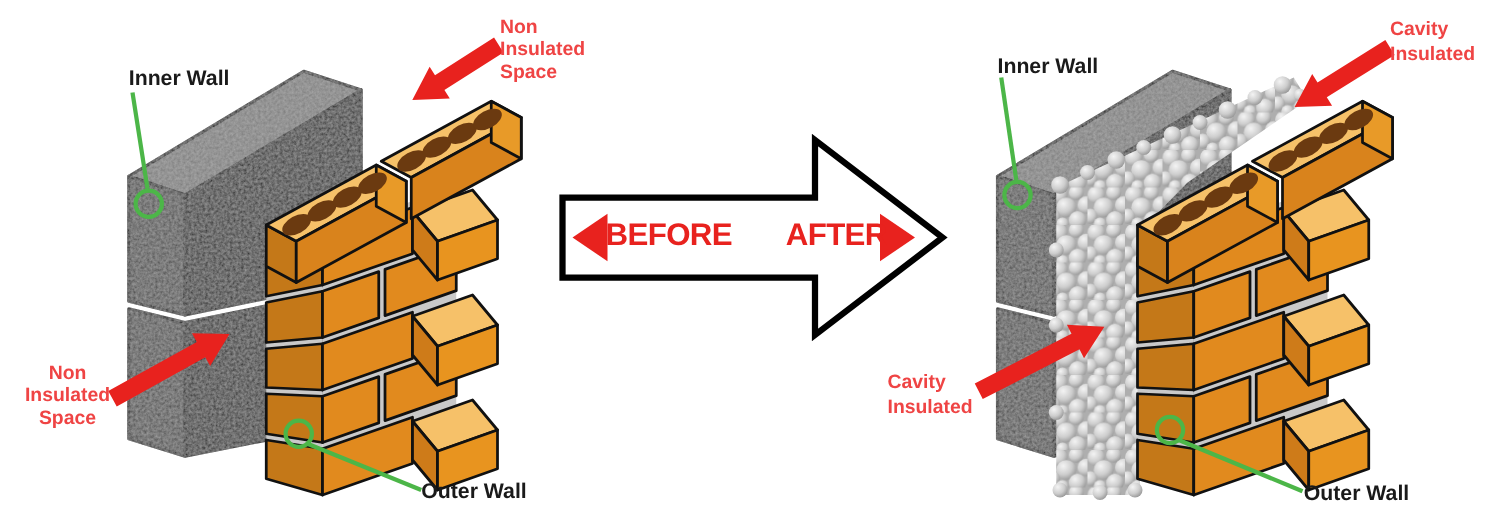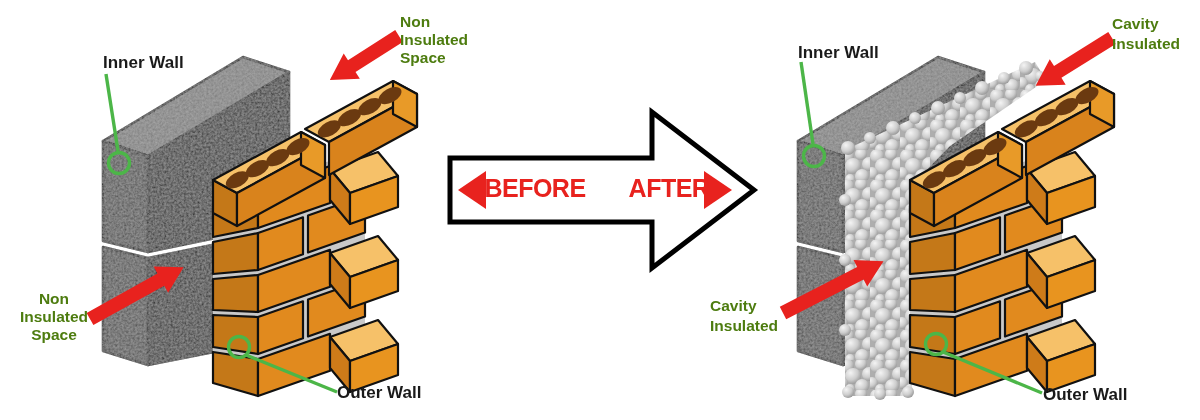--- a/index.html
+++ b/index.html
@@ -1,20 +1,20 @@
 <!DOCTYPE html>
 <html><head>
 <meta charset="utf-8">
 <style>
   html,body{margin:0;padding:0;background:#fff;}
   #stage{position:relative;width:1200px;height:420px;background:#ffffff;overflow:hidden;
          font-family:"Liberation Sans",sans-serif;}
   #art{position:absolute;left:0;top:0;}
   .lbl{position:absolute;font-weight:bold;color:#1a1a1a;font-size:17px;white-space:nowrap;}
-  .callout{position:absolute;font-weight:bold;color:#4d7c0f;font-size:15.5px;line-height:18px;white-space:nowrap;}
+  .callout{position:absolute;font-weight:bold;color:#ef4444;font-size:15.5px;line-height:18px;white-space:nowrap;}
   .callout.center{text-align:center;}
   .ba{position:absolute;font-weight:800;color:#e8221e;font-size:25px;letter-spacing:-0.5px;
       transform:translate(-50%,-54%);}
 </style>
 </head>
 <body>
 
 <div id="stage">
 
 <svg id="art" width="1200" height="420" viewBox="0 0 1200 420">

